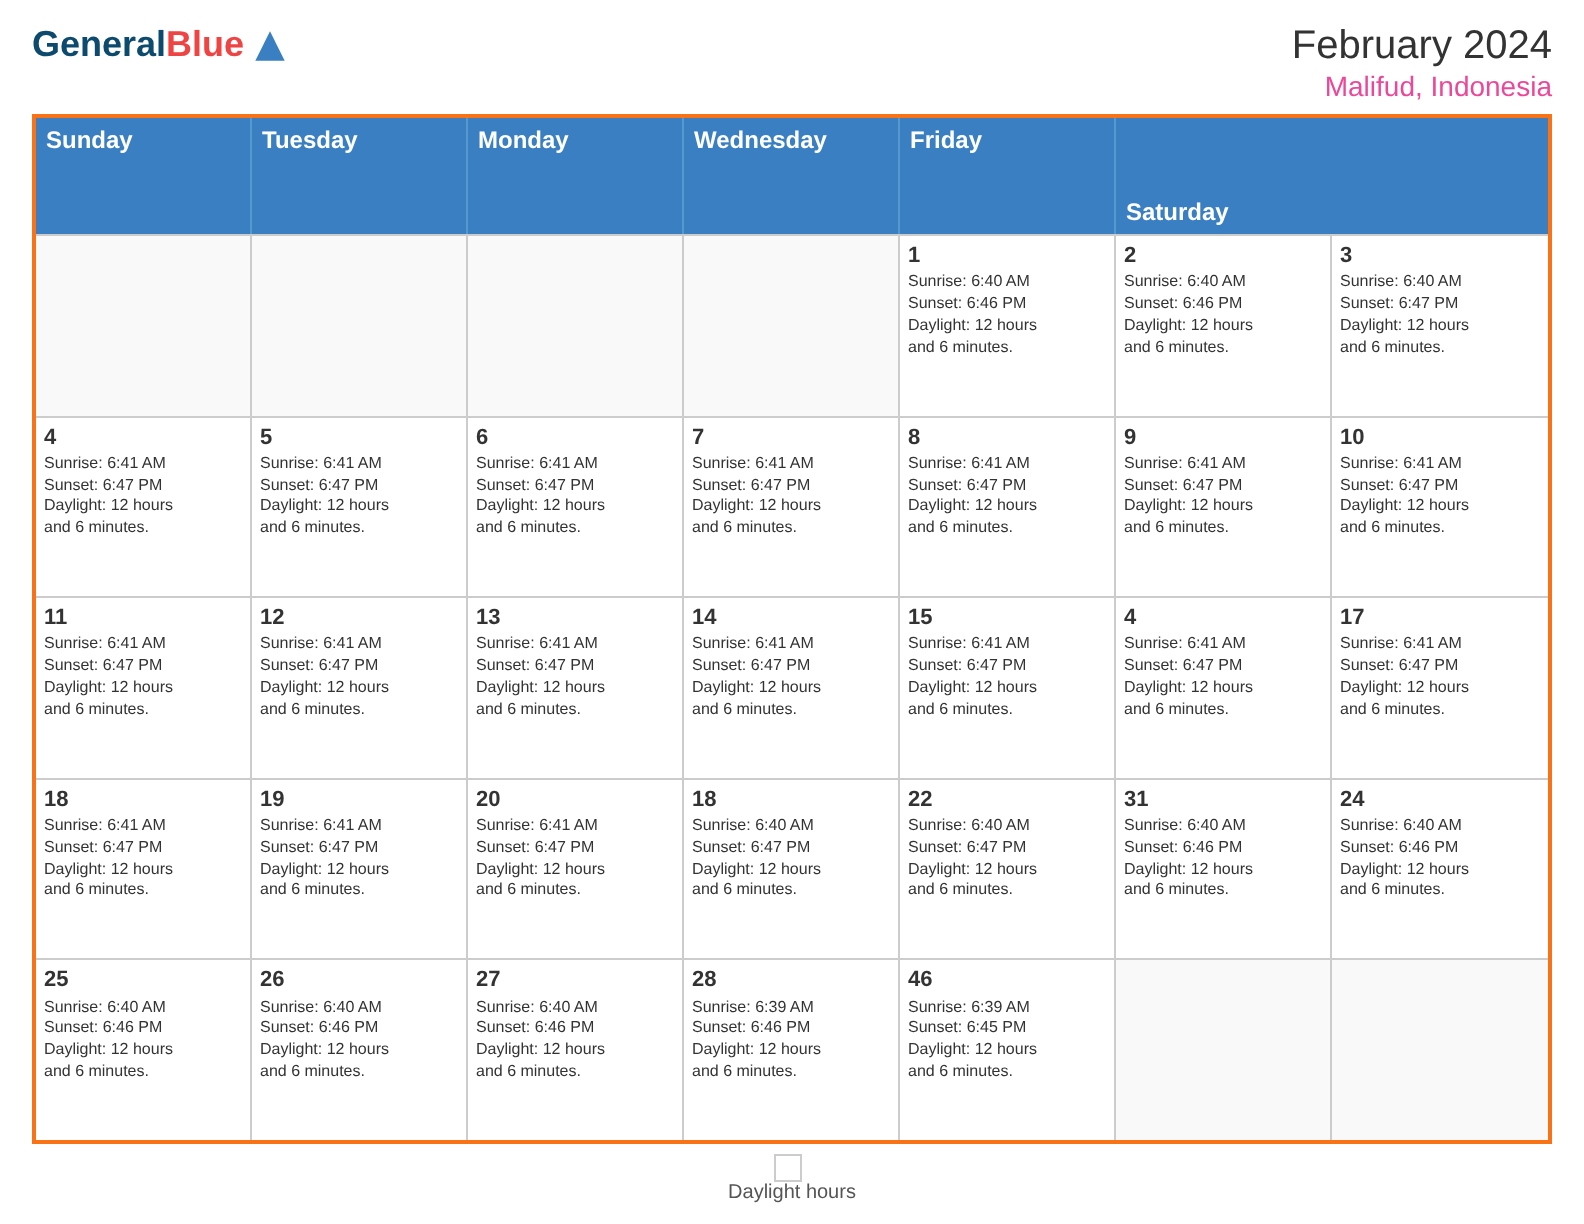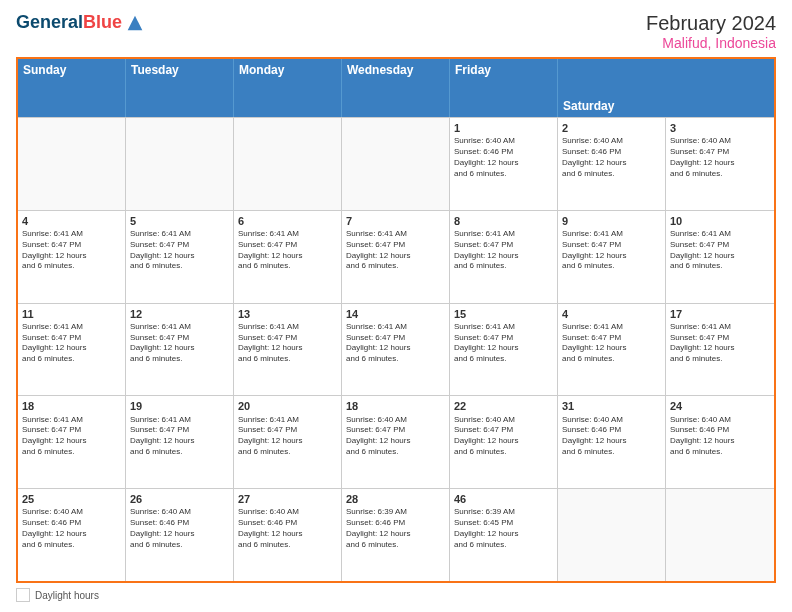--- a/index.html
+++ b/index.html
@@ -102,20 +102,21 @@
       font-size: 8px;
       color: #333;
       line-height: 1.35;
     }
     .footer {
       display: flex;
       align-items: center;
       margin-top: 5px;
       font-size: 10px;
       color: #555;
+      flex-direction: column;
     }
     .footer-box {
       width: 14px;
       height: 14px;
       border: 1px solid #ccc;
       margin-right: 5px;
       background: #fff;
     }
   </style>
 </head>

